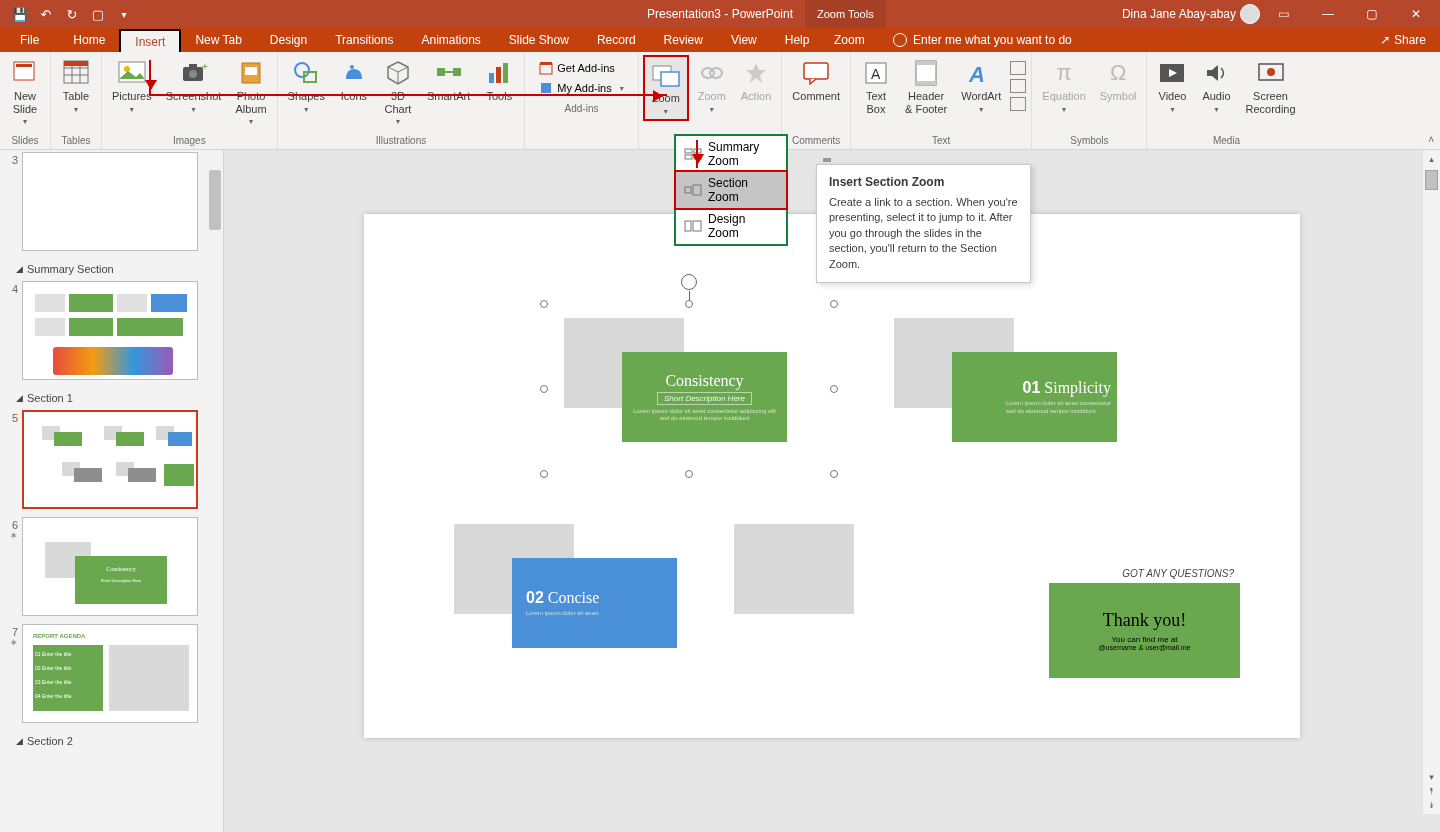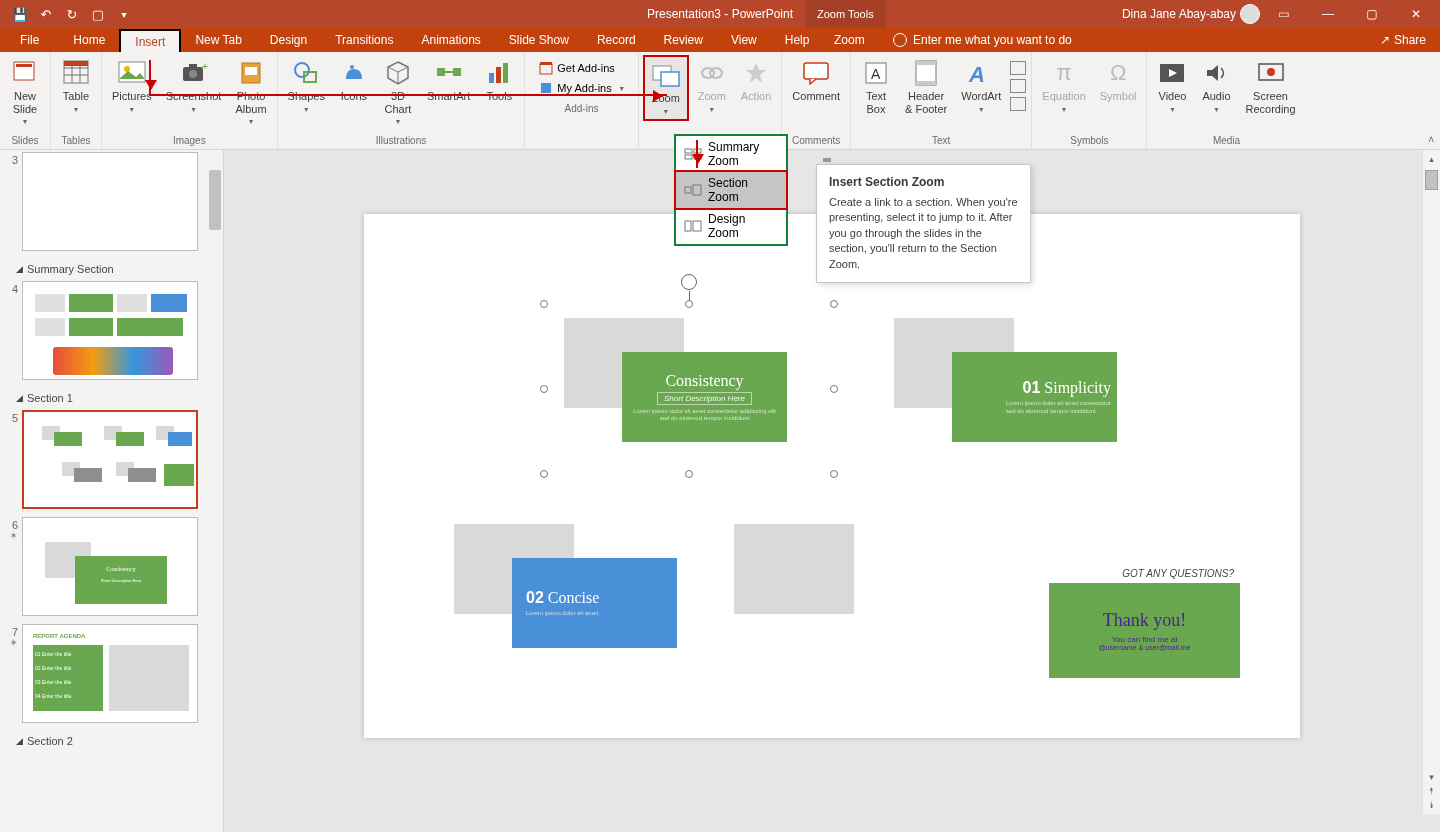--- a/index.html
+++ b/index.html
@@ -81,21 +81,21 @@
 .fg-blue { background:#4a90d9; }
 .fg-gray { background:#8e8e8e; }
 .card-title { font-size:16px; font-weight:400; font-family:'Comic Sans MS',cursive; }
 .card-sub { font-size:8px; opacity:.9; margin-top:2px; }
 .card-tiny { font-size:6px; opacity:.7; margin-top:3px; text-align:center; line-height:1.2; }
 .card-num { font-size:16px; font-weight:700; margin-right:4px; }
 .card-row { display:flex; align-items:baseline; }
 
 .thank-card { position:absolute; right:60px; bottom:40px; width:191px; height:130px; }
 .thank-q { font-size:10px; color:#444; text-align:right; padding-right:6px; font-style:italic; }
-.thank-body { background:#6aa84f; height:95px; margin-top:4px; display:flex; flex-direction:column; align-items:center; justify-content:center; color:#4c1d95; }
+.thank-body { background:#6aa84f; height:95px; margin-top:4px; display:flex; flex-direction:column; align-items:center; justify-content:center; color:#000000; }
 .thank-title { font-size:18px; font-family:'Comic Sans MS',cursive; }
 .thank-sub { font-size:8px; margin-top:4px; }
 .thank-tiny { font-size:7px; }
 
 
 .selbox { position:absolute; left:180px; top:90px; width:290px; height:170px; }
 .sel-rot { position:absolute; left:50%; top:-30px; transform:translateX(-50%); width:16px; height:16px; border:1.5px solid #666; border-radius:50%; }
 .sel-rot::after { content:''; position:absolute; left:50%; top:16px; width:1px; height:14px; background:#666; }
 .handle { position:absolute; width:8px; height:8px; background:#fff; border:1px solid #777; border-radius:50%; }
 .h-nw{left:-4px;top:-4px}.h-n{left:50%;top:-4px;margin-left:-4px}.h-ne{right:-4px;top:-4px}

